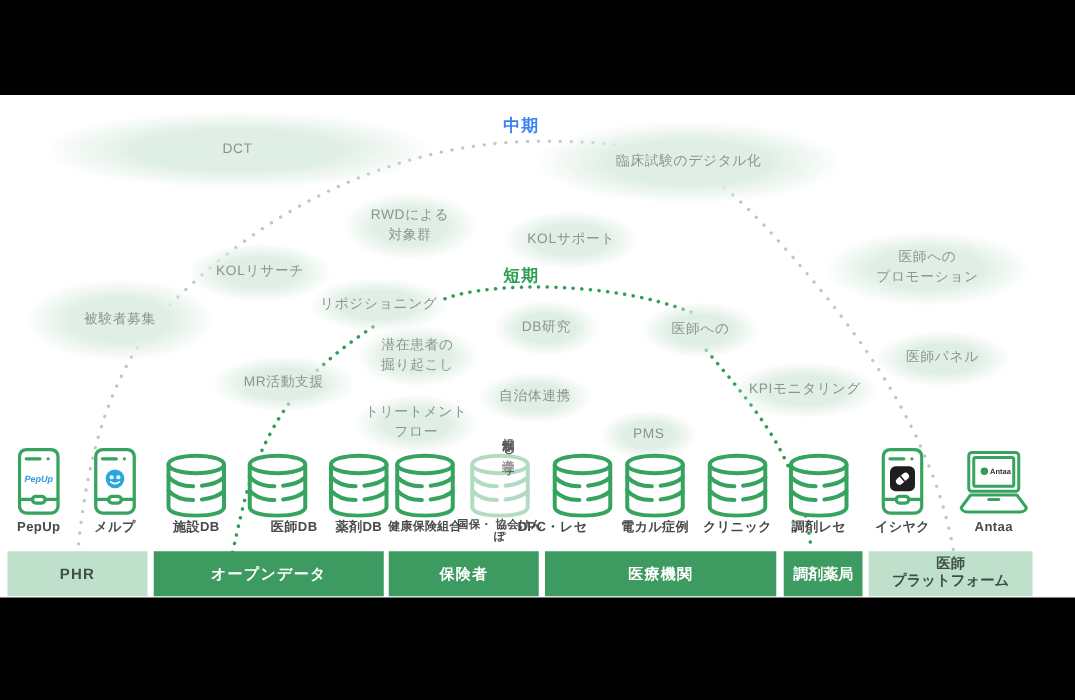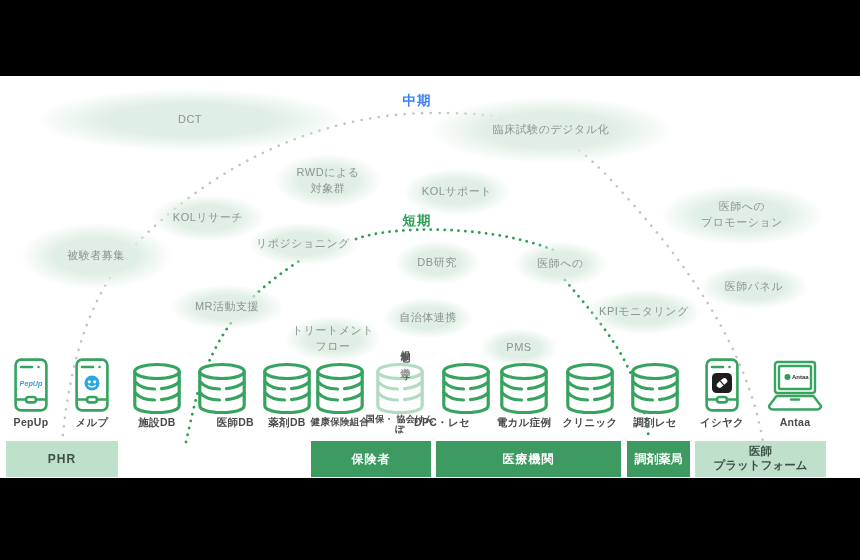--- a/index.html
+++ b/index.html
@@ -84,20 +84,26 @@
   </div>
   <div class="bubble" style="left:393px;top:164px;width:88px;height:45px;">
     <span class="bl">DB研究</span>
   </div>
   <div class="bubble" style="left:512px;top:165px;width:97px;height:46px;">
     <span class="bl">医師への</span>
   </div>
   <div class="bubble" style="left:698px;top:188px;width:112px;height:46px;">
     <span class="bl">医師パネル</span>
   </div>
+  <div class="bubble" style="left:284px;top:184px;width:100px;height:50px;">
+    <div>
+        <span class="bl">潜在患者の</span>
+         <span class="bl">掘り起こし</span>
+      </div>
+  </div>
   <div class="bubble" style="left:168px;top:208px;width:118px;height:46px;">
     <span class="bl">MR活動支援</span>
   </div>
   <div class="bubble" style="left:584px;top:213px;width:120px;height:46px;">
     <span class="bl">KPIモニタリング</span>
   </div>
   <div class="bubble" style="left:283px;top:239px;width:100px;height:48px;">
     <div>
         <span class="bl">トリートメント</span>
          <span class="bl">フロー</span>
@@ -289,20 +295,23 @@
       </g>
       <circle cx="21.5" cy="17" r="3" fill="#2e9e57"></circle>
       <text x="26" y="19.3" font-size="6" font-weight="bold" fill="#333">Antaa</text>
     </svg>
   </div>
   <div class="icon-label" style="left:763px;top:340px;width:64px;">Antaa</div>
 
   <div class="bar light" style="left:6px;width:112px;align-items:center;">
     <span>PHR</span>
   </div>
+  <div class="bar dark" style="left:123px;width:184px;">
+    <span>オープンデータ</span>
+  </div>
   <div class="bar dark" style="left:311px;width:120px;">
     <span>保険者</span>
   </div>
   <div class="bar dark" style="left:436px;width:185px;">
     <span>医療機関</span>
   </div>
   <div class="bar dark" style="left:627px;width:63px;letter-spacing:0;">
     <span>調剤薬局</span>
   </div>
   <div class="bar light two" style="left:695px;width:131px;letter-spacing:0;">

